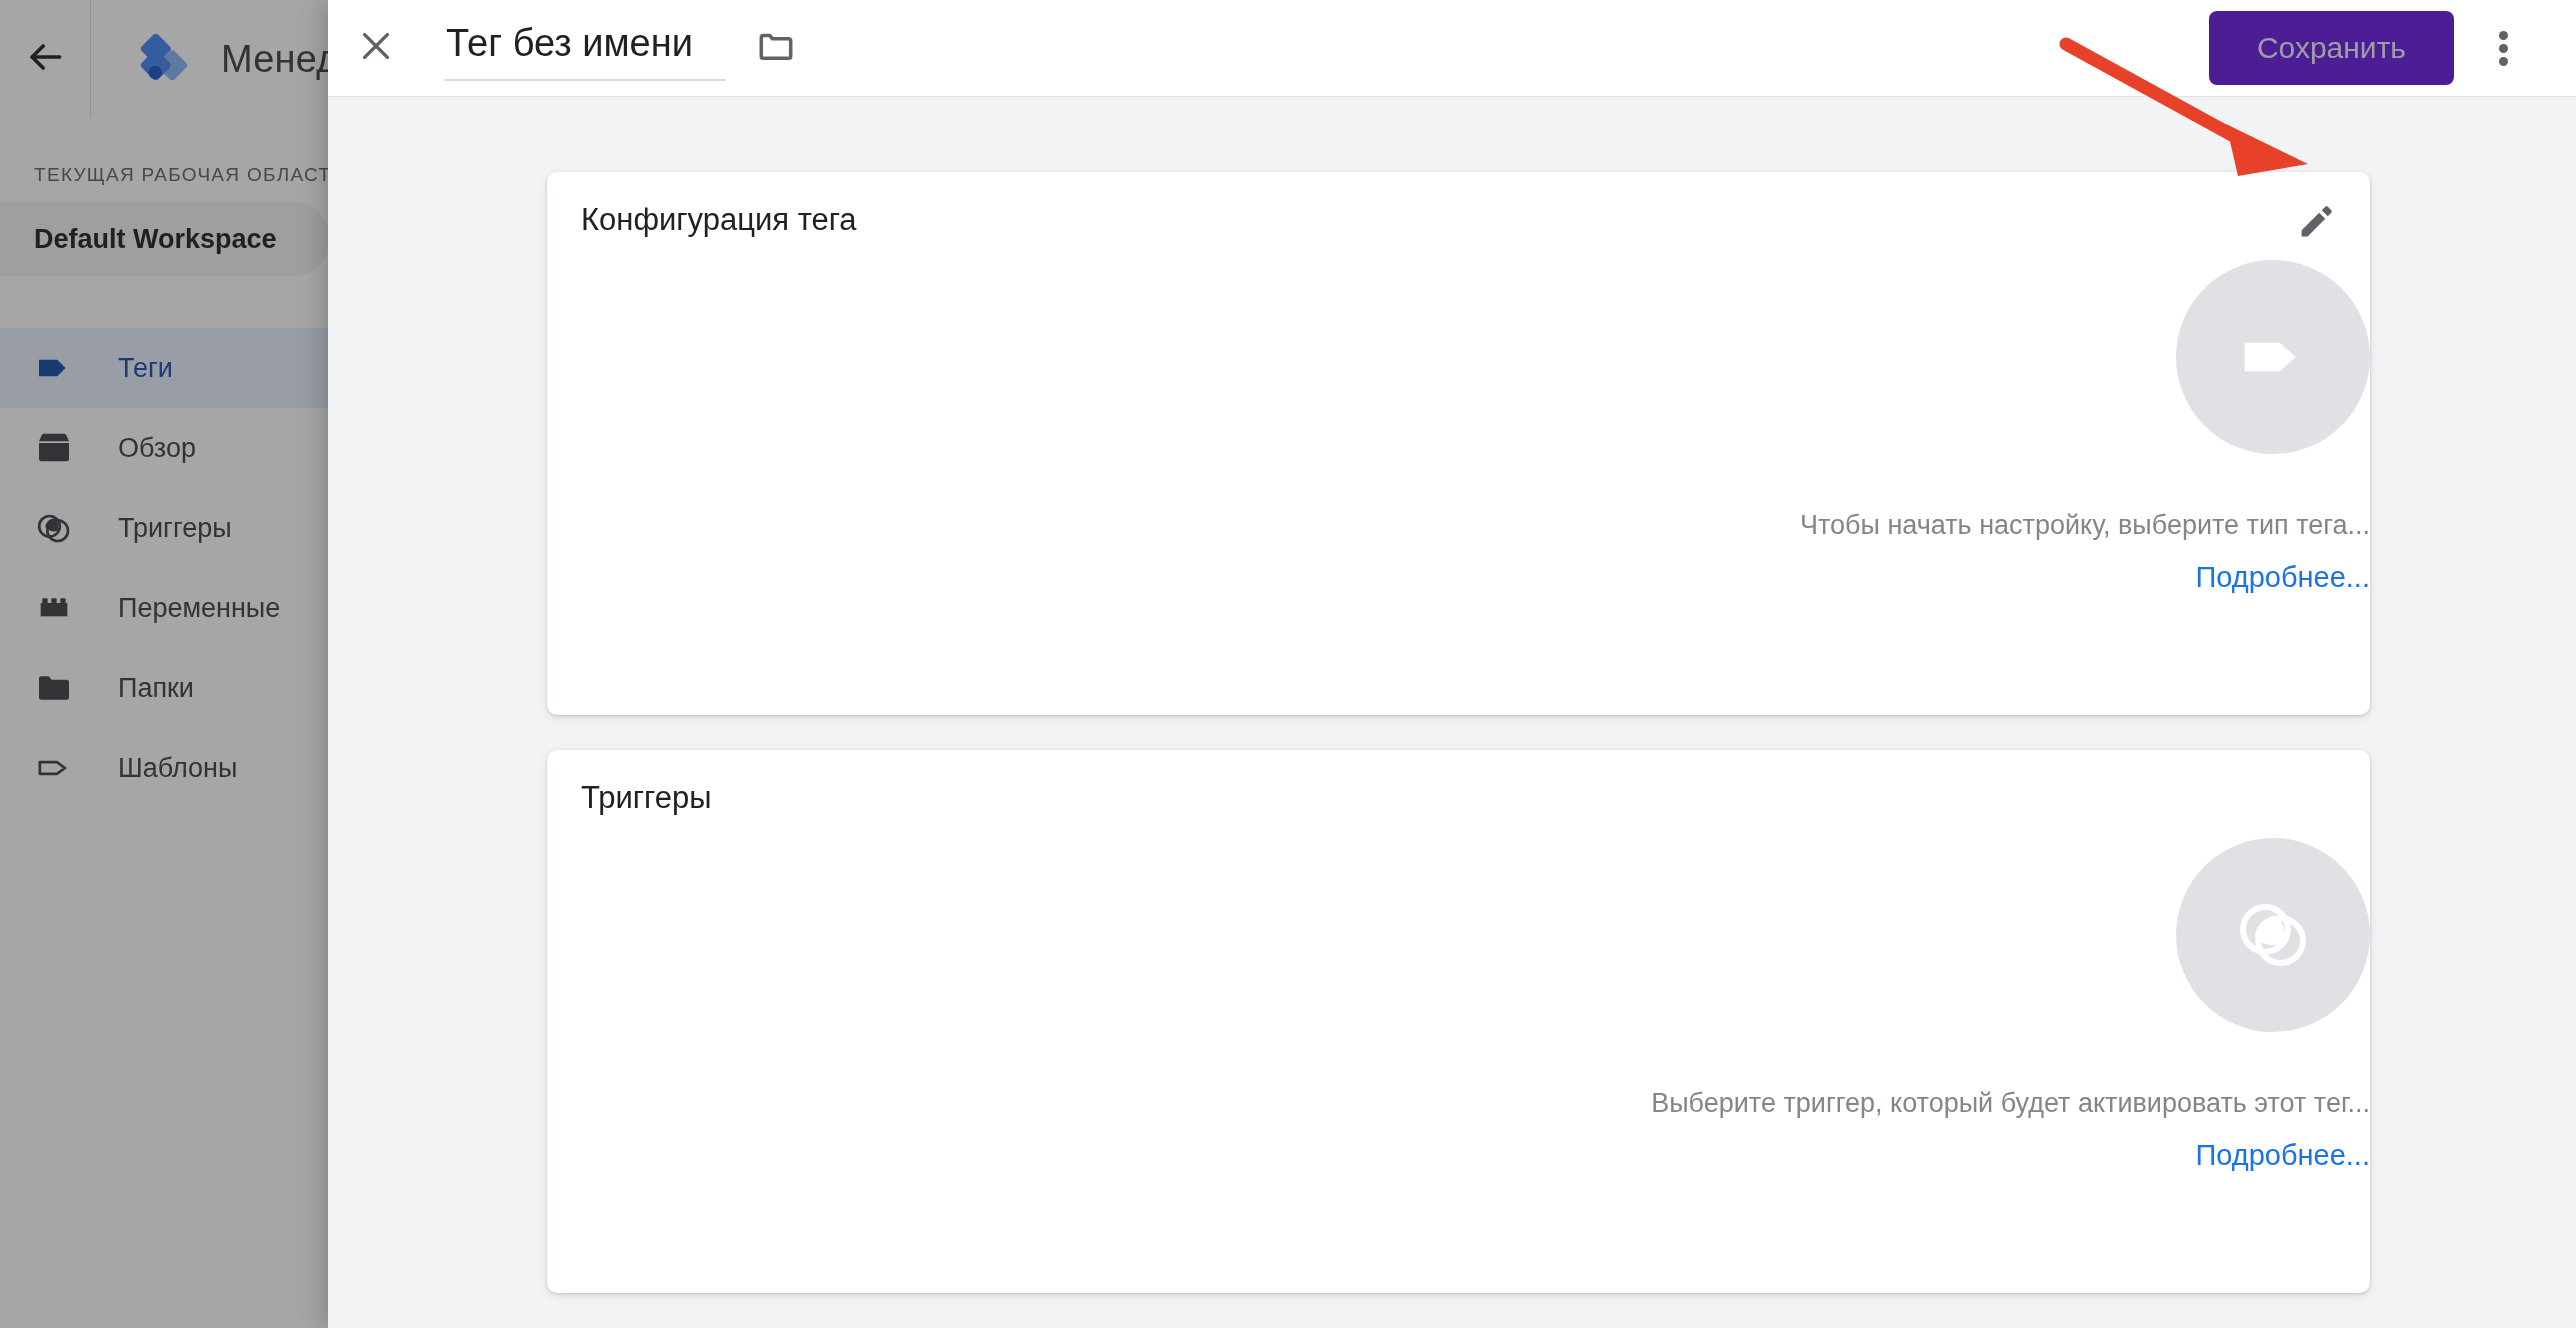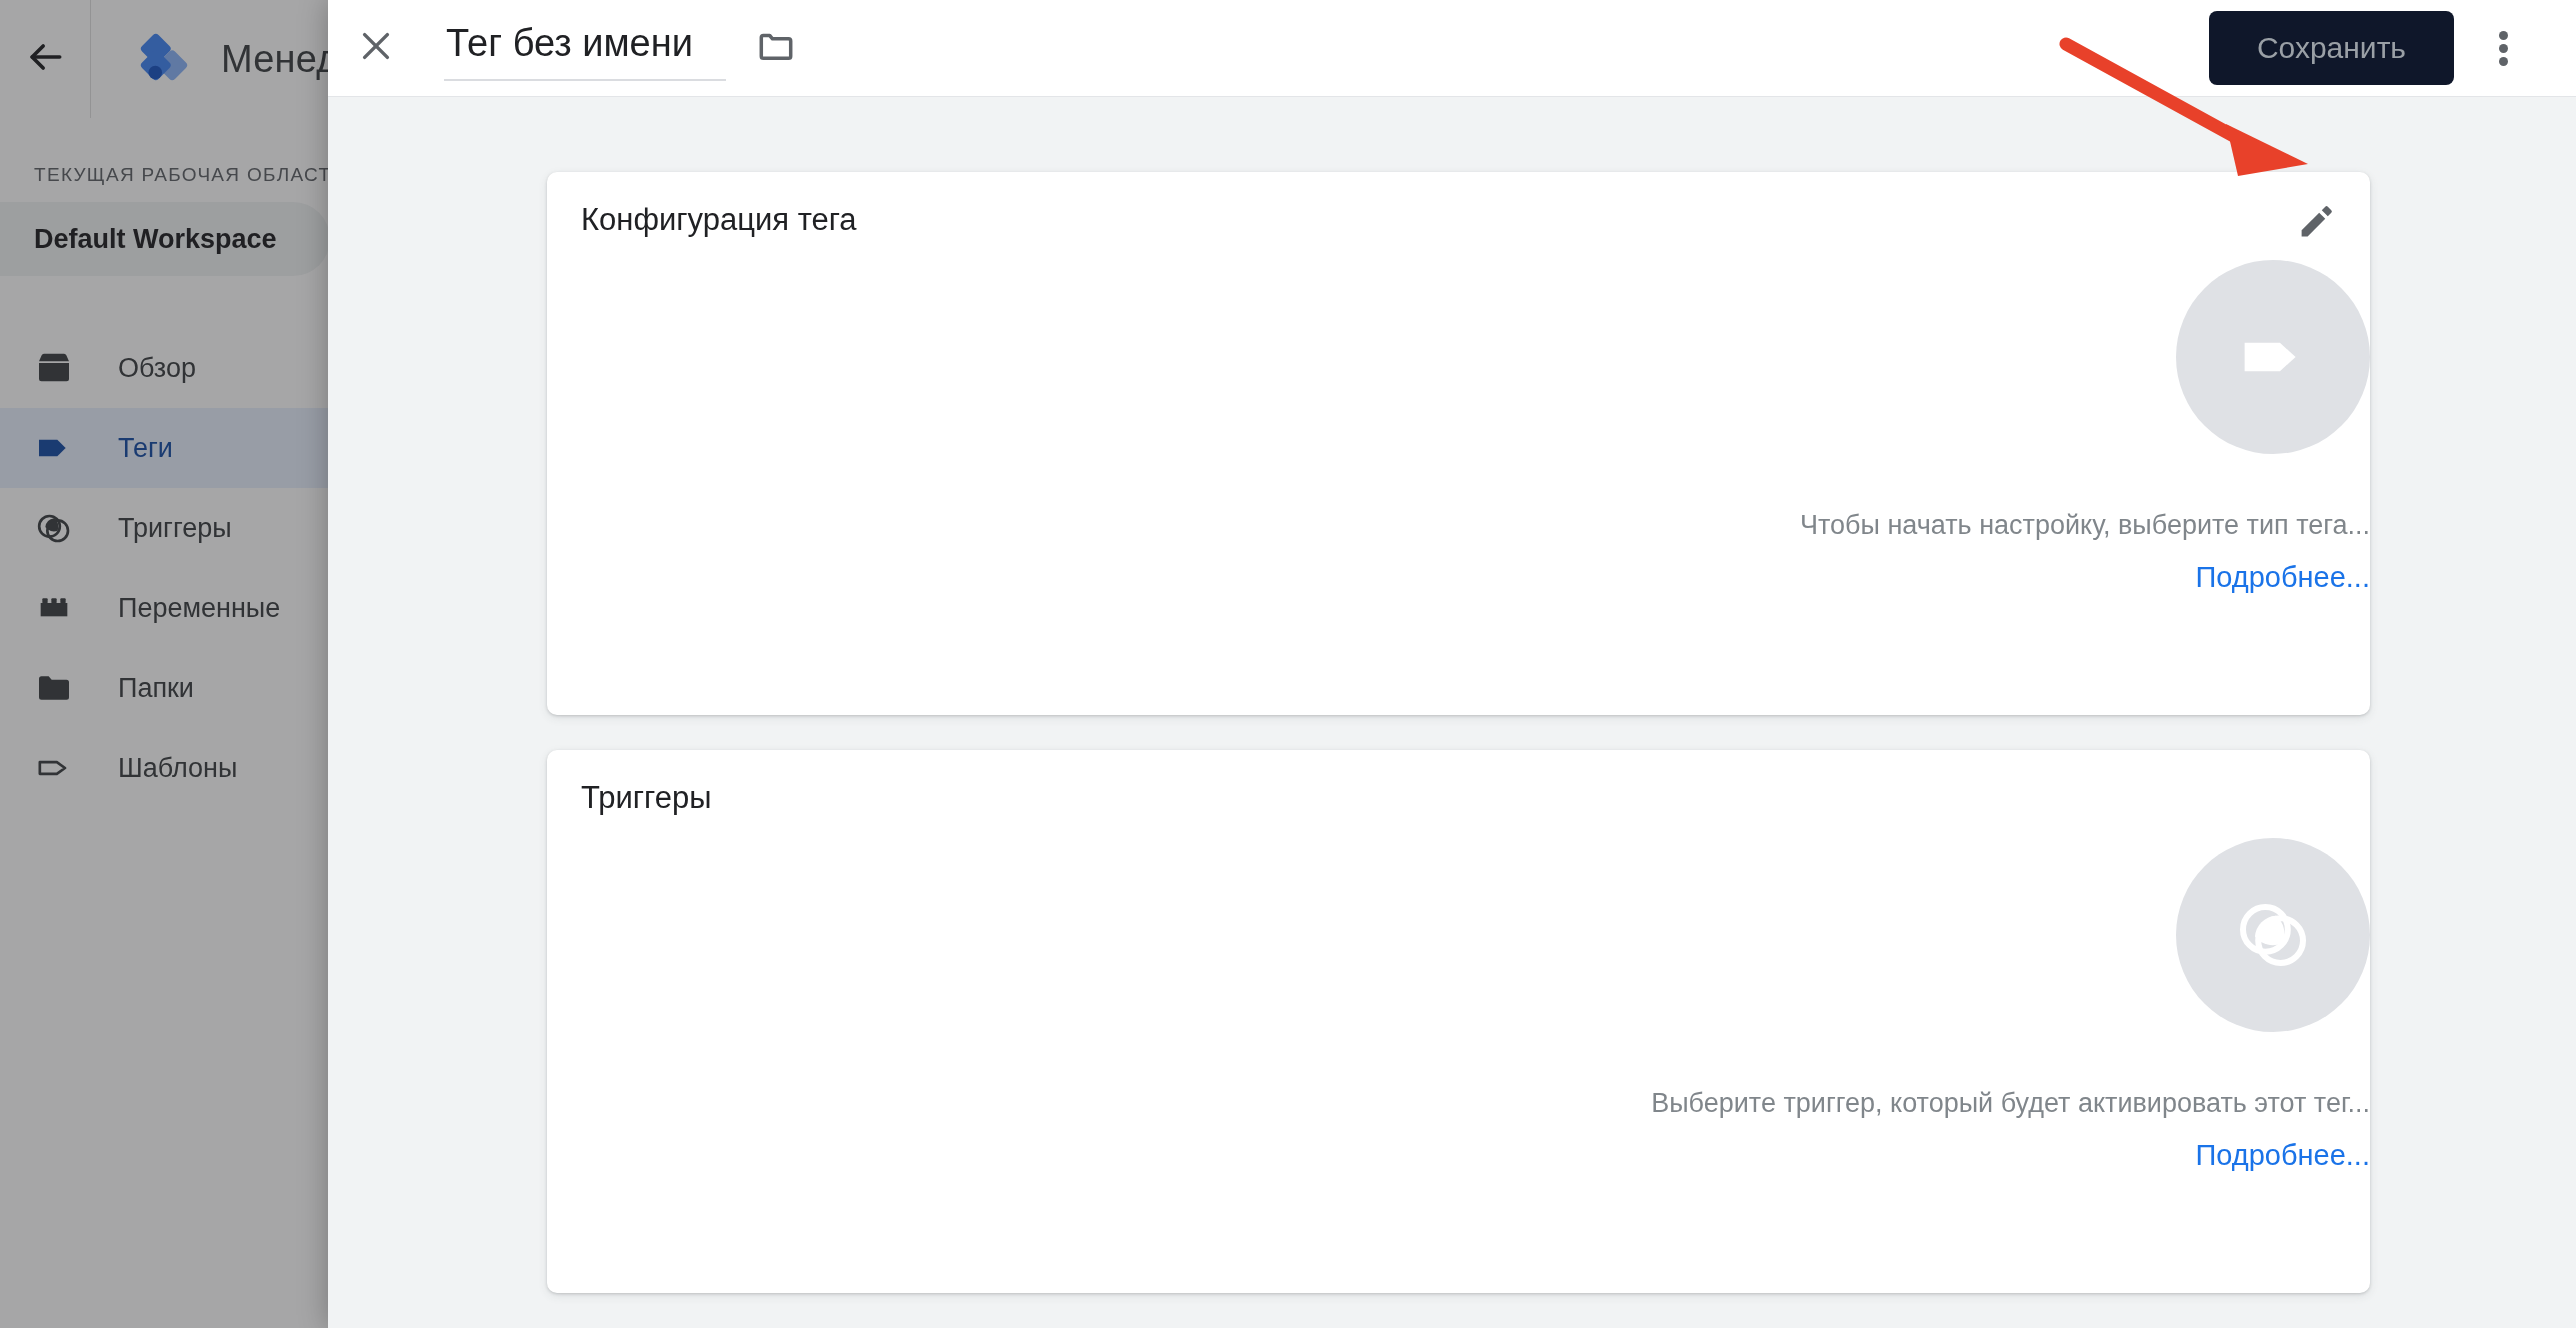--- a/index.html
+++ b/index.html
@@ -190,21 +190,21 @@
     cursor: pointer;
   }
   .header-right {
     margin-left: auto;
     display: flex;
     align-items: center;
     padding-right: 38px;
     gap: 14px;
   }
   .save-btn {
-    background: #0f172a;
+    background: #4c1d95;
     color: #9aa0a6;
     font-size: 30px;
     border: none;
     border-radius: 8px;
     padding: 20px 48px;
     font-family: inherit;
     cursor: default;
   }
   .more-btn {
     width: 70px; height: 70px;
@@ -323,37 +323,37 @@
     <div class="app-sidebar">
 
       <div class="ws-section-label">ТЕКУЩАЯ РАБОЧАЯ ОБЛАСТЬ</div>
 
       <div class="ws-chip">
         <span class="ws-chip-label">Default Workspace</span>
       </div>
 
       <div class="nav-list">
 
+        <div class="nav-item active">
+          <span class="nav-icon">
+            <svg width="40" height="40" viewBox="0 0 24 24" fill="#174ea6">
+              <path d="M3 7h11l5 5-5 5H3V7z"></path>
+            </svg>
+          </span>
+          <span class="nav-label">Теги</span>
+        </div>
+
         <div class="nav-item">
           <span class="nav-icon">
             <svg width="40" height="40" viewBox="0 0 24 24" fill="#3c4043">
               <path d="M3 9h18v9.5a1.5 1.5 0 0 1-1.5 1.5h-15A1.5 1.5 0 0 1 3 18.5V9z"></path>
               <path d="M4.6 4.4A1.5 1.5 0 0 1 6 3.5h12a1.5 1.5 0 0 1 1.4.9L21 8H3l1.6-3.6z"></path>
             </svg>
           </span>
           <span class="nav-label">Обзор</span>
-        </div>
-
-        <div class="nav-item active">
-          <span class="nav-icon">
-            <svg width="40" height="40" viewBox="0 0 24 24" fill="#174ea6">
-              <path d="M3 7h11l5 5-5 5H3V7z"></path>
-            </svg>
-          </span>
-          <span class="nav-label">Теги</span>
         </div>
 
         <div class="nav-item">
           <span class="nav-icon">
             <svg width="40" height="40" viewBox="0 0 24 24">
               <circle cx="9.3" cy="11" r="6.2" fill="none" stroke="#3c4043" stroke-width="1.6"></circle>
               <circle cx="14.2" cy="13.6" r="6.2" fill="none" stroke="#3c4043" stroke-width="1.6"></circle>
               <path d="M12 6.2a6.2 6.2 0 0 1 2.2 7.4 6.2 6.2 0 0 1-7.4-2.2A6.2 6.2 0 0 1 12 6.2z" fill="#3c4043"></path>
             </svg>
           </span>

